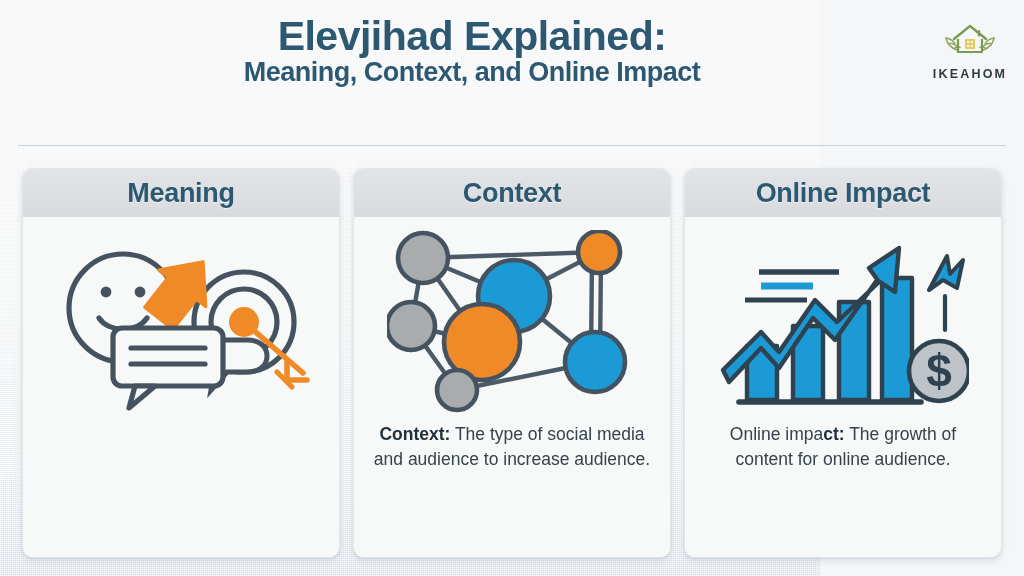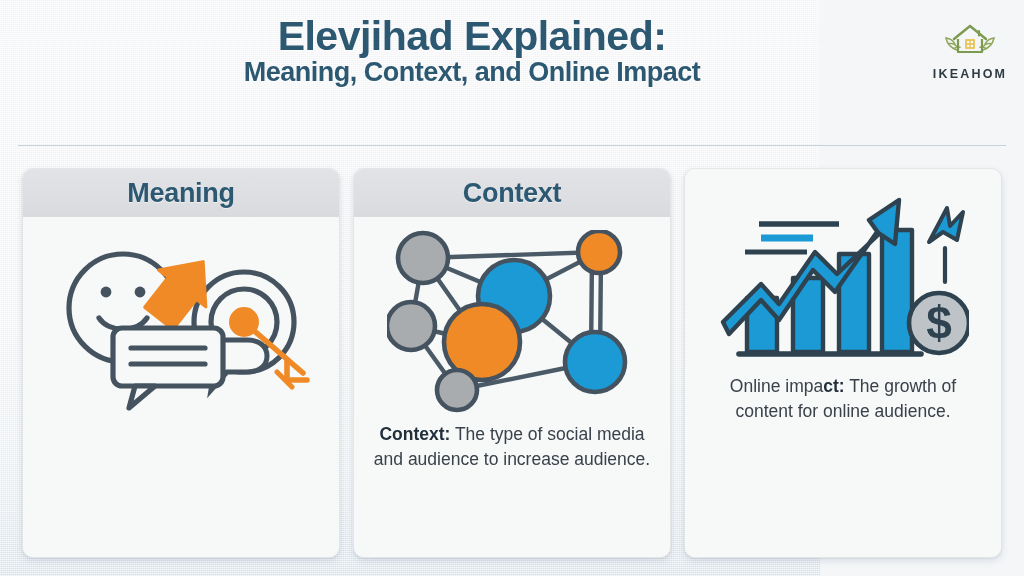--- a/index.html
+++ b/index.html
@@ -267,20 +267,23 @@
         </div>
         <div class="card-caption">
           <span>
             <b>Context:</b><span> The type of social media and audience to increase audience.</span>
           </span>
         </div>
       </div>
     </div>
 
     <div class="card">
+      <div class="card-header">
+        <div class="card-title">Online Impact</div>
+      </div>
       <div class="card-body">
         <div class="card-illustration">
           <svg width="252" height="190" viewBox="0 0 252 190" aria-hidden="true">
 
             <g stroke-linecap="butt">
               <path d="M42 42 L122 42" stroke="#2e4250" stroke-width="5.4"></path>
               <path d="M44 56 L96 56" stroke="#1b9ad6" stroke-width="7"></path>
               <path d="M28 70 L90 70" stroke="#2e4250" stroke-width="5"></path>
             </g>
 

